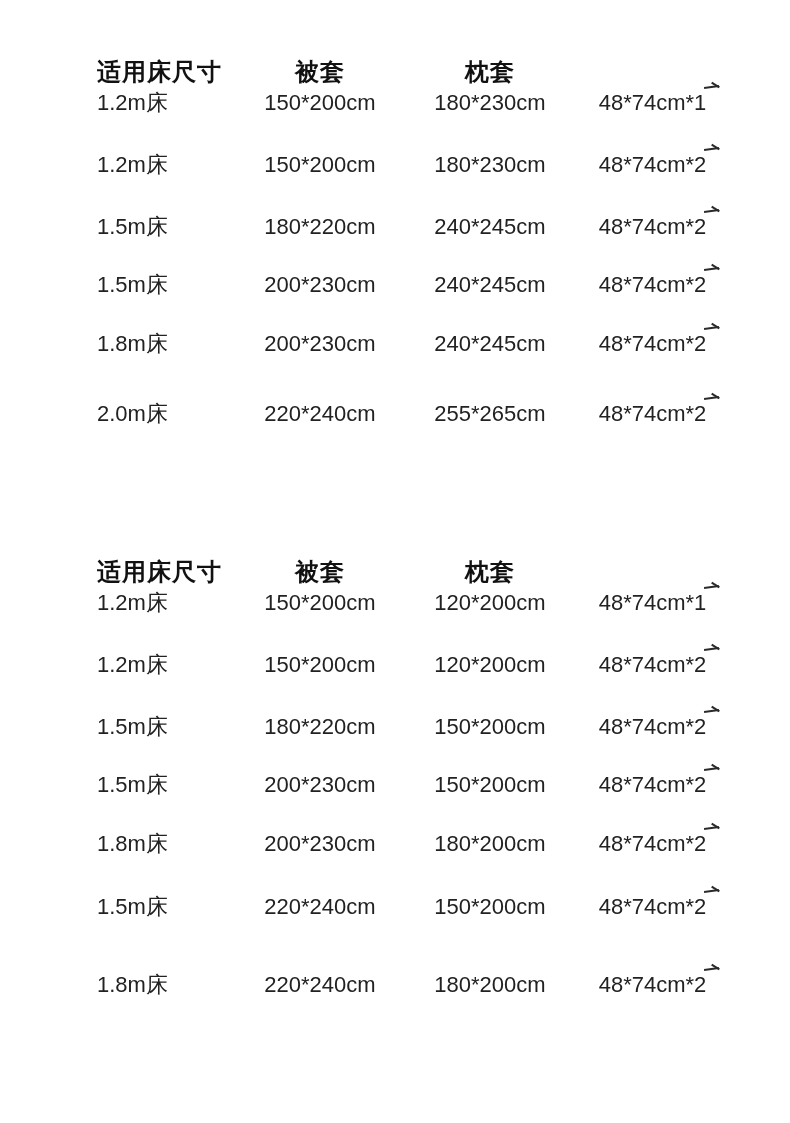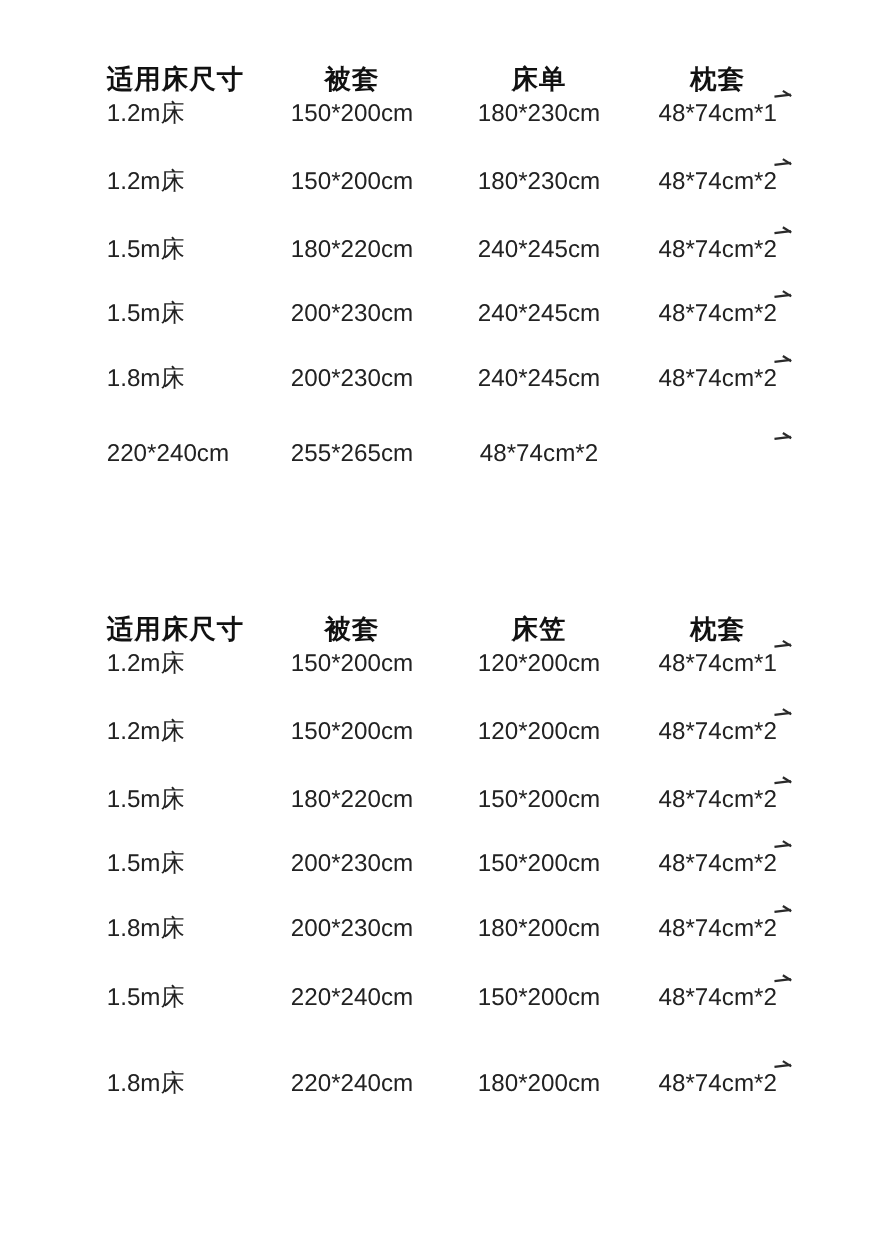--- a/index.html
+++ b/index.html
@@ -72,21 +72,20 @@
 <body>
 
 <div class="page">
   <div class="table-wrap">
 
     <div id="t1">
       <div class="thead">
         <div class="cells">
           <div>适用床尺寸</div>
           <div>被套</div>
-          <div>床单</div>
           <div>枕套</div>
         </div>
       </div>
       <div class="rows">
         <div class="row">
           <div class="cells">
             <div>1.2m床</div>
             <div>150*200cm</div>
             <div>180*230cm</div>
             <div>48*74cm*1</div>
@@ -124,35 +123,35 @@
           <div class="cells">
             <div>1.8m床</div>
             <div>200*230cm</div>
             <div>240*245cm</div>
             <div>48*74cm*2</div>
           </div>
           <div class="sep"></div>
         </div>
         <div class="row">
           <div class="cells">
+            <div>2.0m床</div>
             <div>220*240cm</div>
             <div>255*265cm</div>
             <div>48*74cm*2</div>
           </div>
           <div class="sep"></div>
         </div>
       </div>
     </div>
 
     <div id="t2">
       <div class="thead">
         <div class="cells">
           <div>适用床尺寸</div>
           <div>被套</div>
-          <div>床笠</div>
           <div>枕套</div>
         </div>
       </div>
       <div class="rows">
         <div class="row">
           <div class="cells">
             <div>1.2m床</div>
             <div>150*200cm</div>
             <div>120*200cm</div>
             <div>48*74cm*1</div>

